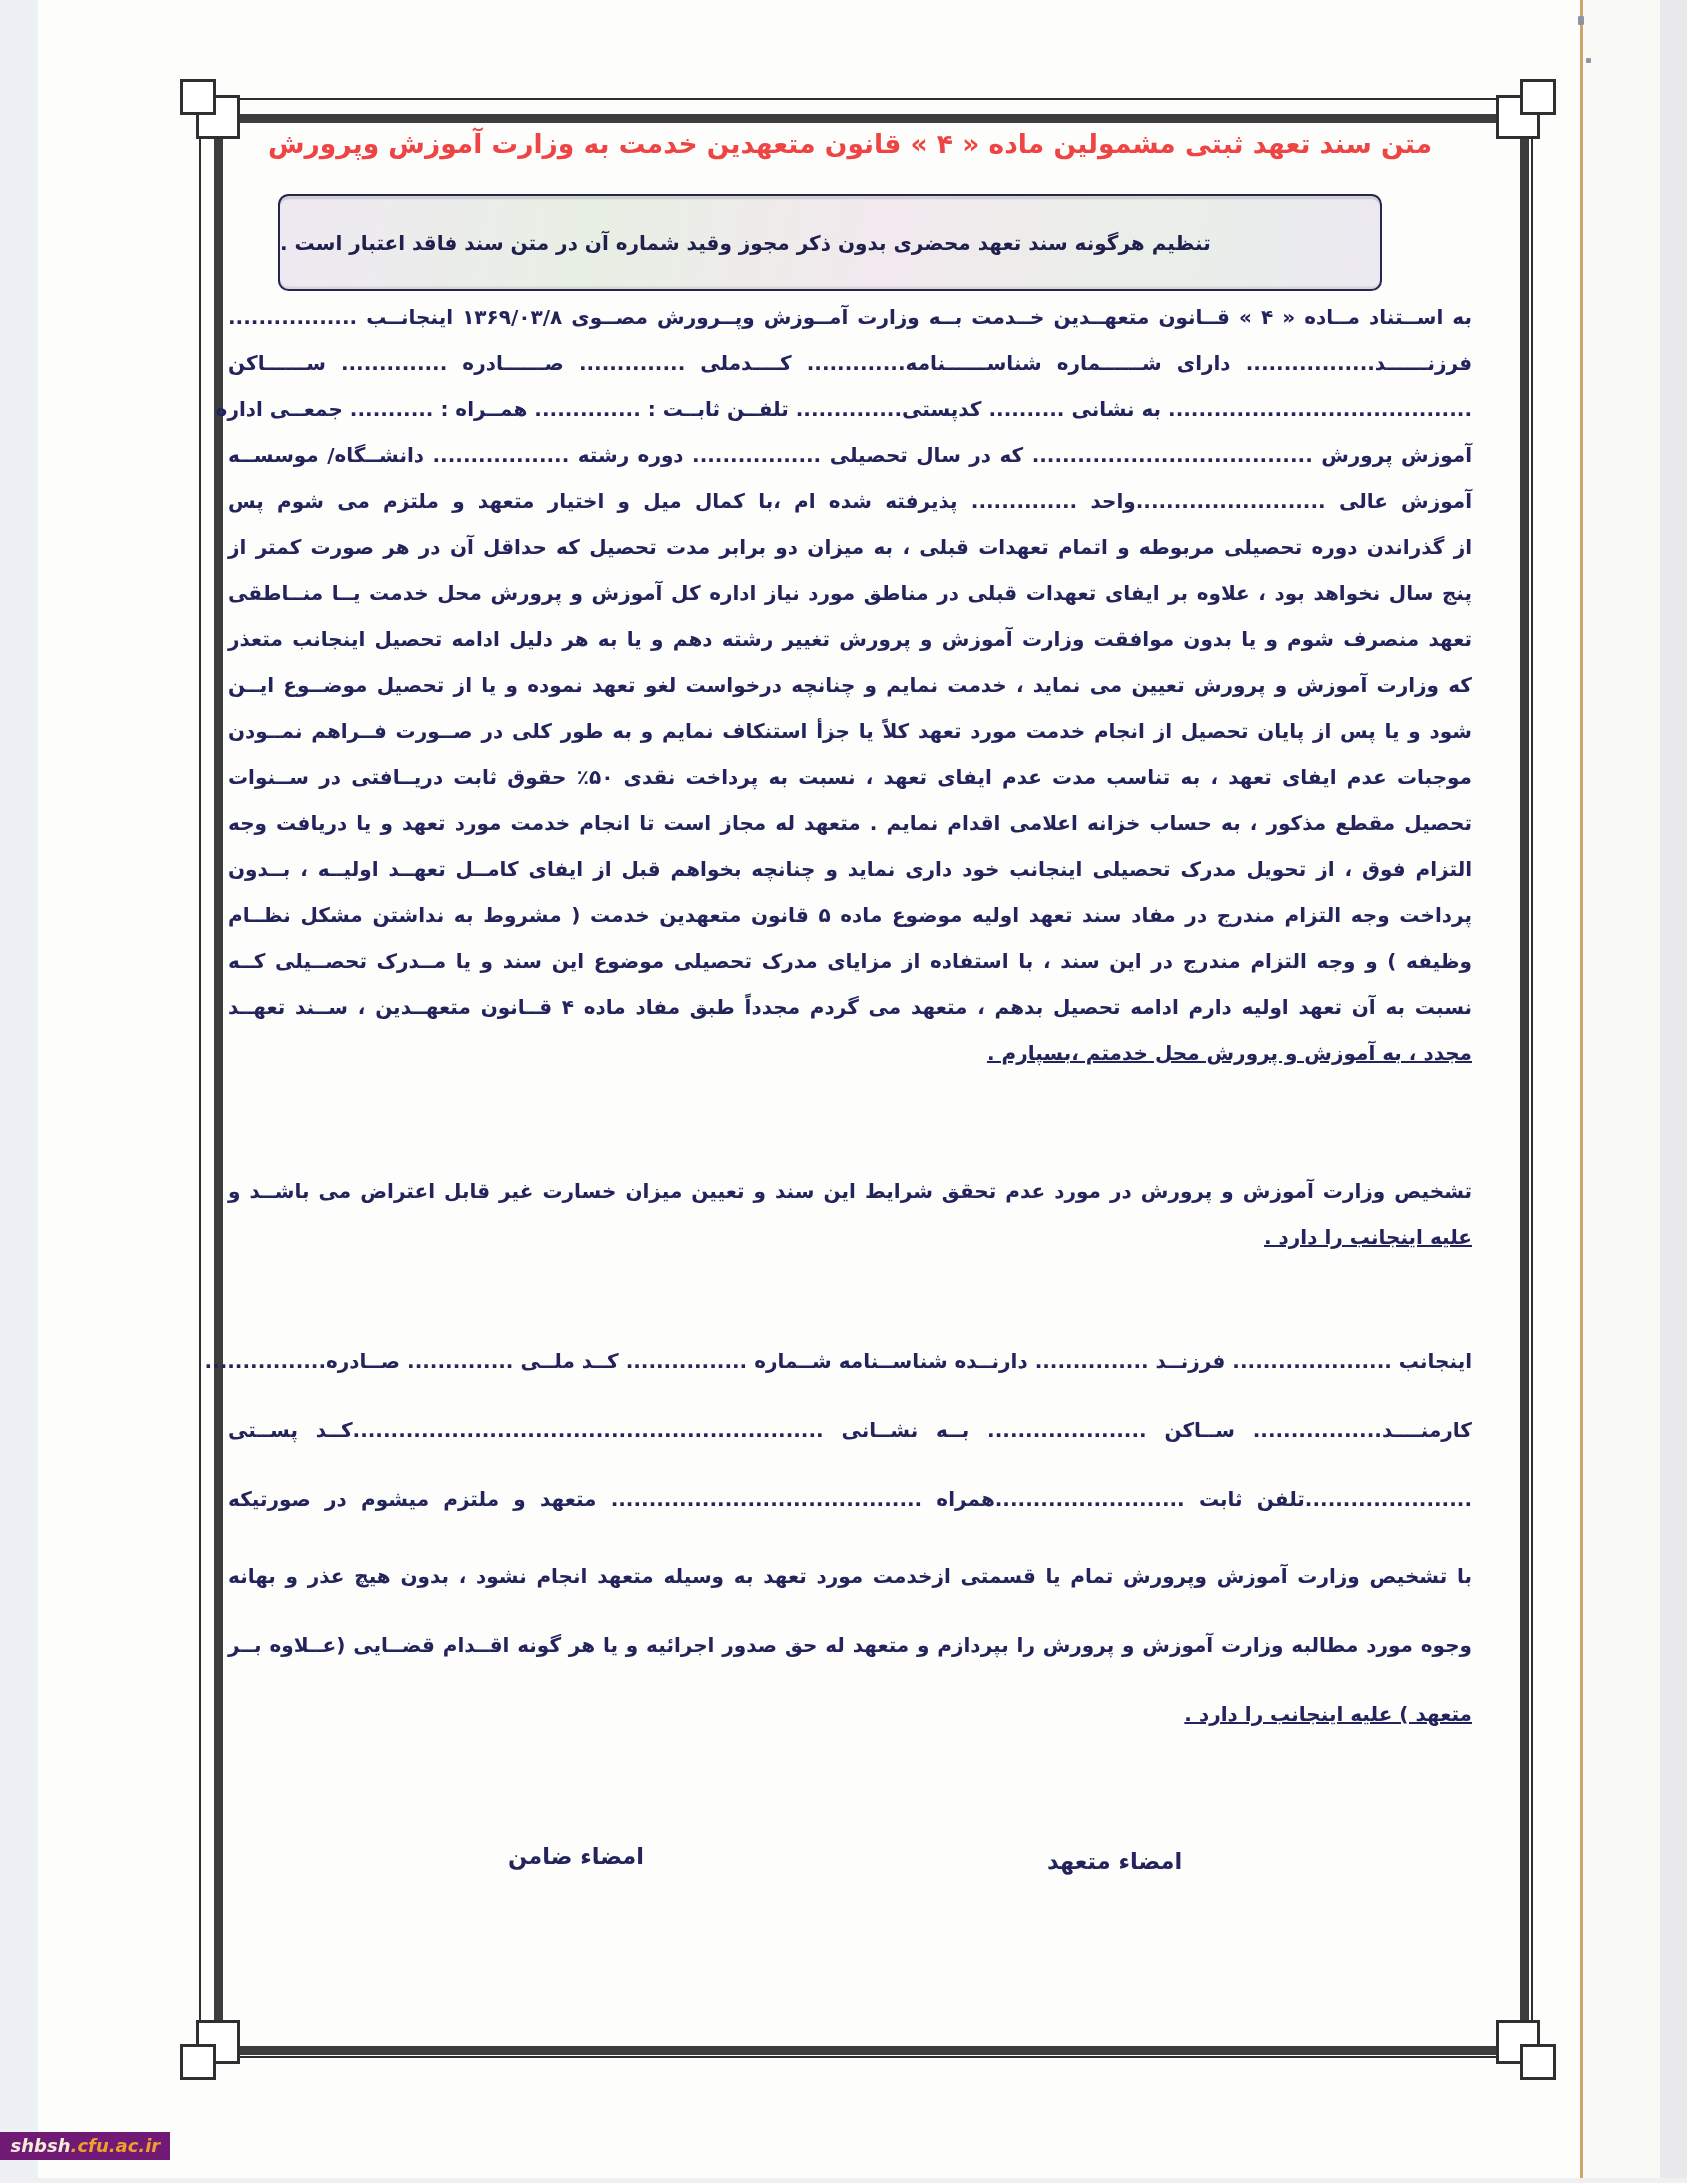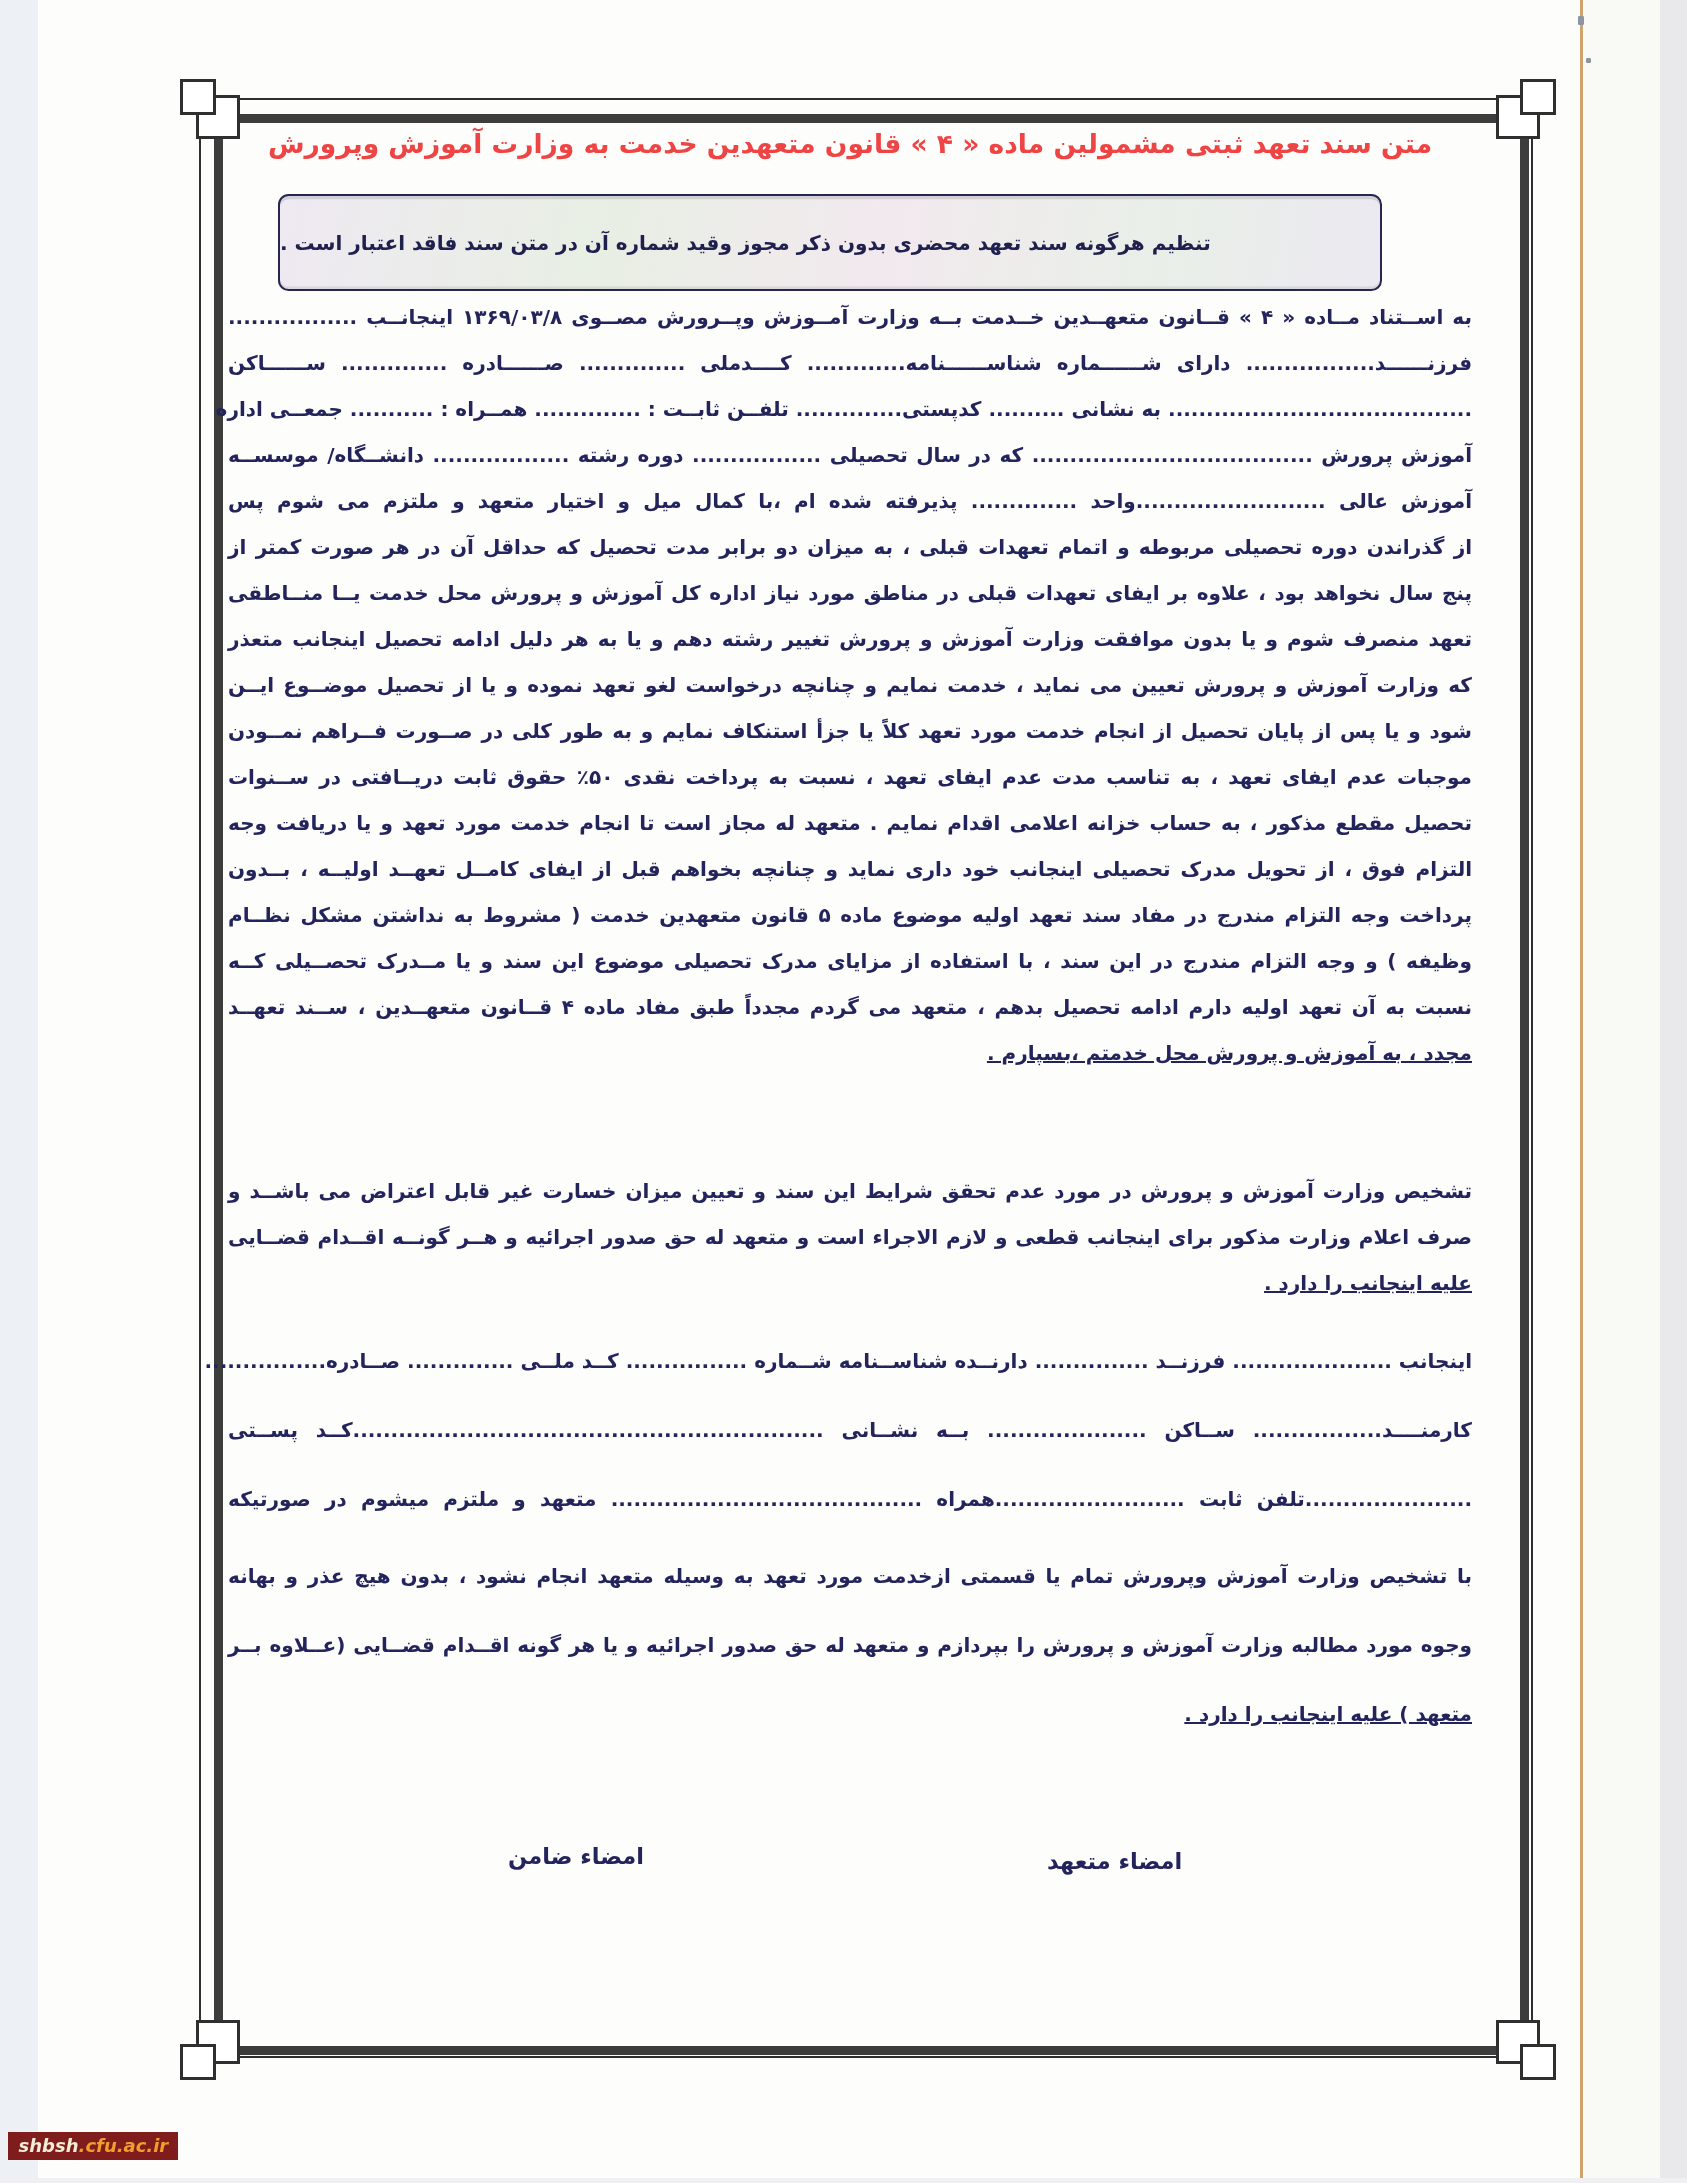--- a/index.html
+++ b/index.html
@@ -69,22 +69,22 @@
   #p3{top:1542px;} #p3 .line{line-height:69px;}
 
   .signature{
     position:absolute;z-index:3;direction:rtl;
     font-weight:bold;font-size:22.5px;color:#24245c;white-space:nowrap;margin-left:20px;
   }
   .sig-right{left:1027px;top:1848px;}
   .sig-left{left:488px;top:1843px;}
 
   .watermark{
-    position:absolute;left:8px;top:2132px;z-index:5;
-    background:#7f1d1d;padding:2.6px 9.3px 4px 10.6px;
+    position:absolute;left:0;top:2132px;z-index:5;
+    background:#701a75;padding:2.6px 9.3px 4px 10.6px;
     font-style:italic;font-weight:bold;font-size:18px;line-height:21px;
     white-space:nowrap;
   }
   .wm-prefix{color:#f3ecd6;}
   .wm-suffix{color:#f09f2e;}
 </style>
 </head>
 <body>
 
 <div class="sheet">
@@ -129,21 +129,20 @@
       <div class="line">تحصیل مقطع مذکور ، به حساب خزانه اعلامی اقدام نمایم . متعهد له مجاز است تا انجام خدمت مورد تعهد و یا دریافت وجه</div>
       <div class="line">التزام فوق ، از تحویل مدرک تحصیلی اینجانب خود داری نماید و چنانچه بخواهم قبل از ایفای کامــل تعهــد اولیــه ، بــدون</div>
       <div class="line">پرداخت وجه التزام مندرج در مفاد سند تعهد اولیه موضوع ماده ۵ قانون متعهدین خدمت ( مشروط به نداشتن مشکل نظــام</div>
       <div class="line">وظیفه ) و وجه التزام مندرج در این سند ، با استفاده از مزایای مدرک تحصیلی موضوع این سند و یا مــدرک تحصــیلی کــه</div>
       <div class="line">نسبت به آن تعهد اولیه دارم ادامه تحصیل بدهم ، متعهد می گردم مجدداً طبق مفاد ماده ۴ قــانون متعهــدین ، ســند تعهــد</div>
       <div class="line">مجدد ، به آموزش و پرورش محل خدمتم ،بسپارم .</div>
     </div>
 
   <div class="text-block para" id="p2">
       <div class="line">تشخیص وزارت آموزش و پرورش در مورد عدم تحقق شرایط این سند و تعیین میزان خسارت غیر قابل اعتراض می باشــد و</div>
-      <div class="line">صرف اعلام وزارت مذکور برای اینجانب قطعی و لازم الاجراء است و متعهد له حق صدور اجرائیه و هــر گونــه اقــدام قضــایی</div>
       <div class="line">علیه اینجانب را دارد .</div>
     </div>
 
   <div class="text-block fields" id="fields">
       <div class="line">اینجانب ..................... فرزنــد ............... دارنــده شناســنامه شــماره ................ کــد ملــی .............. صــادره................</div>
       <div class="line">کارمنــــد................. ســاکن ..................... بــه نشــانی ..............................................................کــد پســتی</div>
       <div class="line">......................تلفن ثابت .........................همراه ......................................... متعهد و ملتزم میشوم در صورتیکه</div>
     </div>
 
   <div class="text-block para" id="p3">

